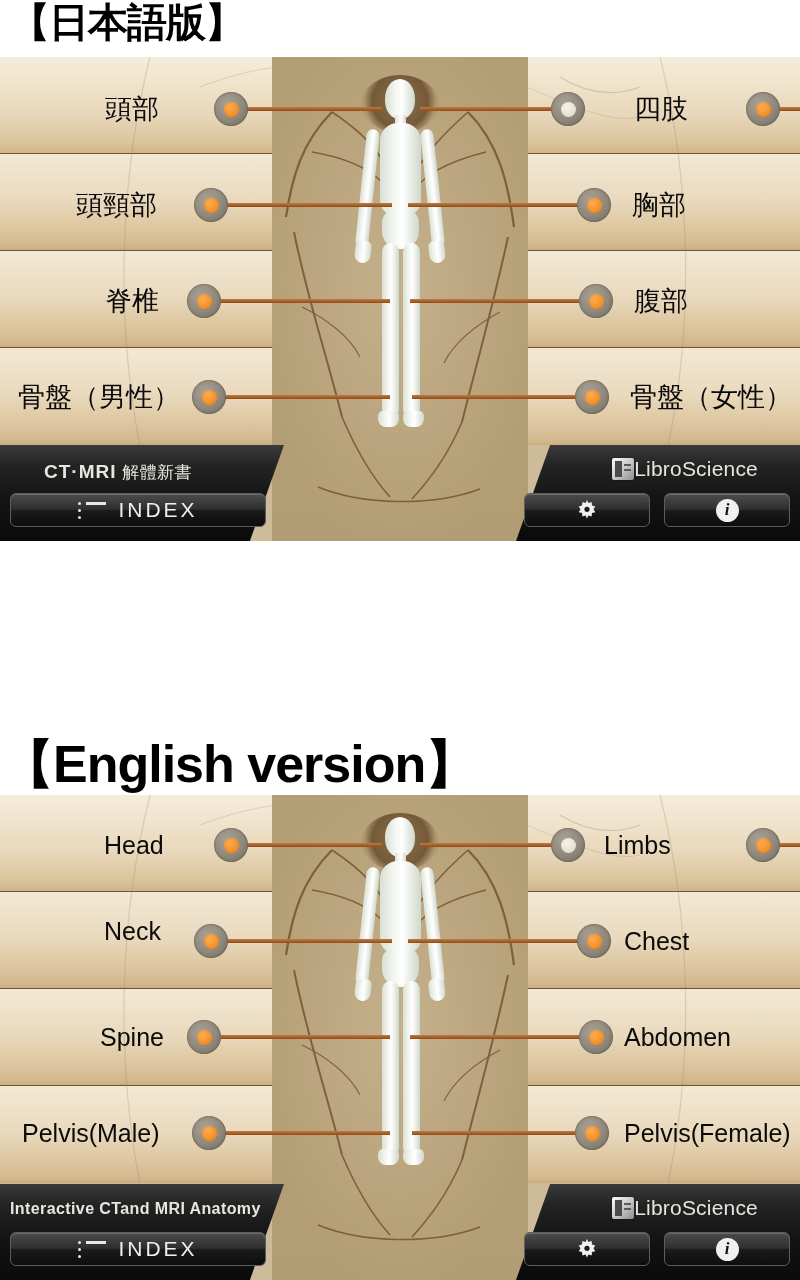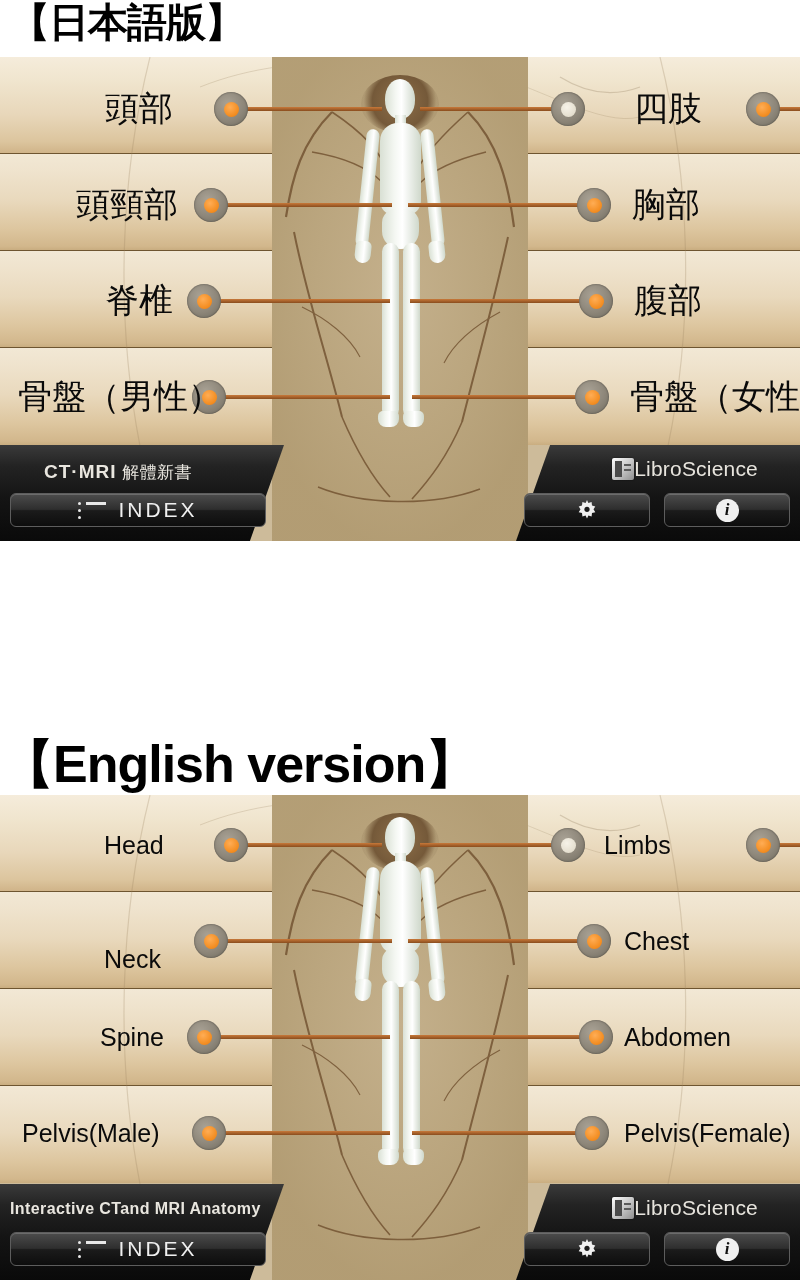--- a/index.html
+++ b/index.html
@@ -96,21 +96,21 @@
   .dot.hollow::after{background:radial-gradient(circle at 40% 35%,#f6f2e8,#ddd6c4);}
 
   .leader{
     position:absolute;height:4px;
     background:linear-gradient(to bottom,#c8793a,#8a4d1e);
     transform-origin:0 50%;
   }
 
   .label{
     position:absolute;
-    font-size:34px;color:#0a0a0a;
+    font-size:27px;color:#0a0a0a;
     white-space:nowrap;
     transform:translateY(-50%);
     font-family:"DejaVu Sans","Liberation Sans",sans-serif;
   }
   .label.en{font-family:"Liberation Sans","DejaVu Sans",sans-serif;font-size:25px;font-weight:normal;}
   .label.right{text-align:left;}
   .label.left{text-align:right;}
 
   
   .toolbar{position:absolute;left:0;bottom:0;width:800px;height:96px;}
@@ -367,21 +367,21 @@
   <div class="leader" style="left:410px;top:240px;width:185px;"></div>
   <div class="leader" style="left:412px;top:336px;width:182px;"></div>
   <div class="leader" style="left:760px;top:48px;width:45px;"></div>
 
   <div class="dot" style="left:231px;top:50px;"></div>
   <div class="dot" style="left:211px;top:146px;"></div>
   <div class="dot" style="left:204px;top:242px;"></div>
   <div class="dot" style="left:209px;top:338px;"></div>
 
   <div class="label en left" style="left:104px;top:50px;">Head</div>
-  <div class="label en left" style="left:104px;top:164px;">Neck</div>
+  <div class="label en left" style="left:104px;top:136px;">Neck</div>
   <div class="label en left" style="left:100px;top:242px;">Spine</div>
   <div class="label en left" style="left:22px;top:338px;">Pelvis(Male)</div>
 
   <div class="dot hollow" style="left:568px;top:50px;"></div>
   <div class="dot" style="left:763px;top:50px;"></div>
   <div class="dot" style="left:594px;top:146px;"></div>
   <div class="dot" style="left:596px;top:242px;"></div>
   <div class="dot" style="left:592px;top:338px;"></div>
 
   <div class="label en right" style="left:604px;top:50px;">Limbs</div>

